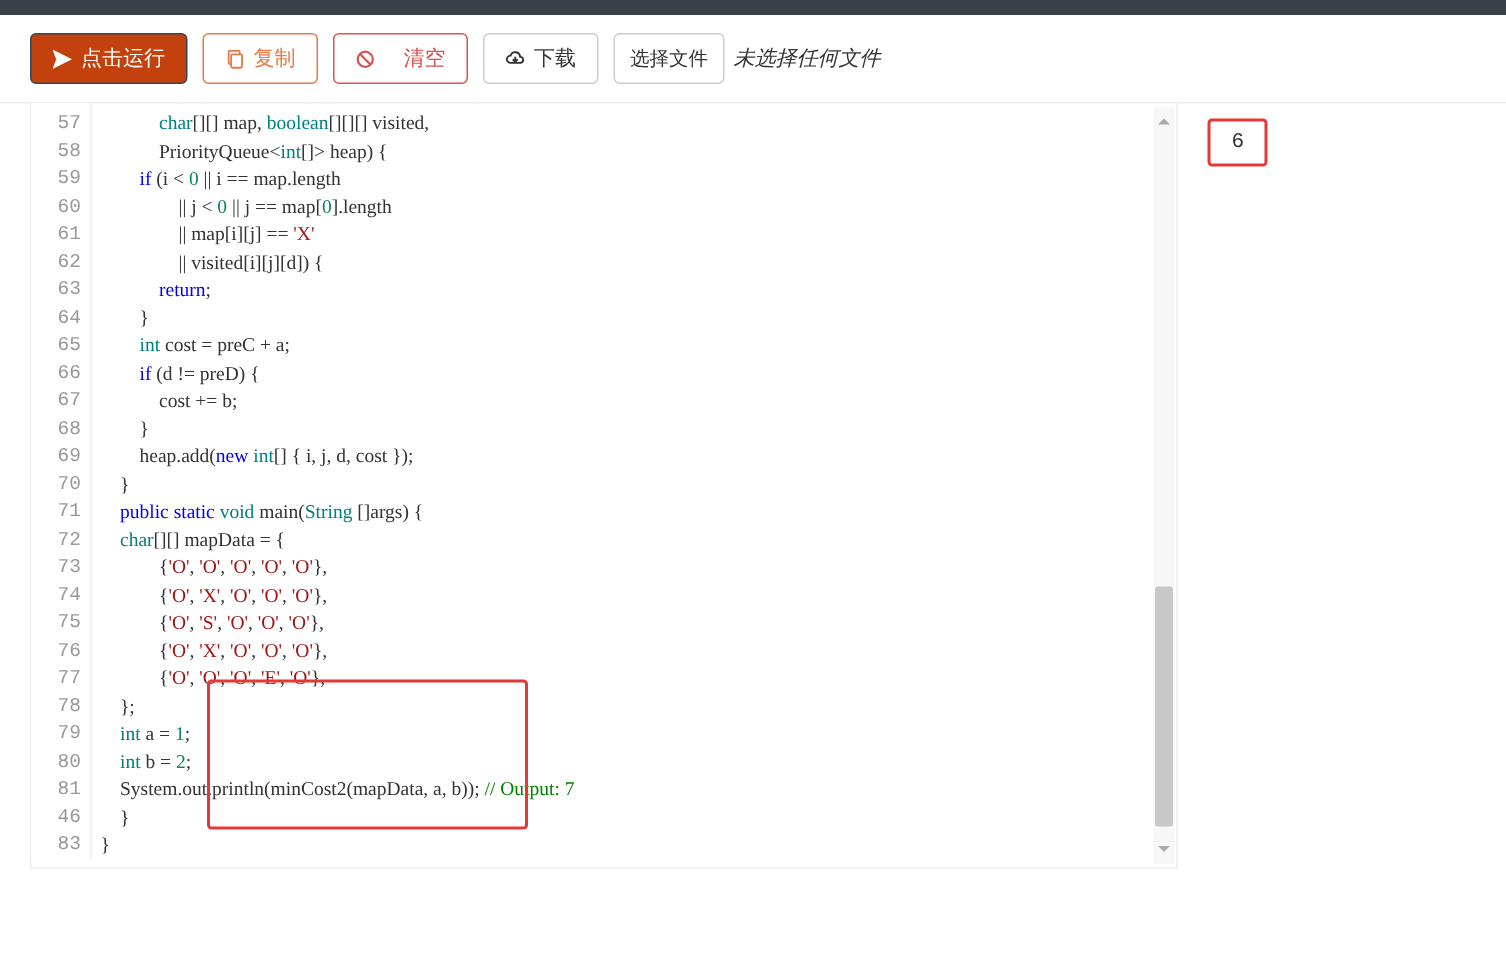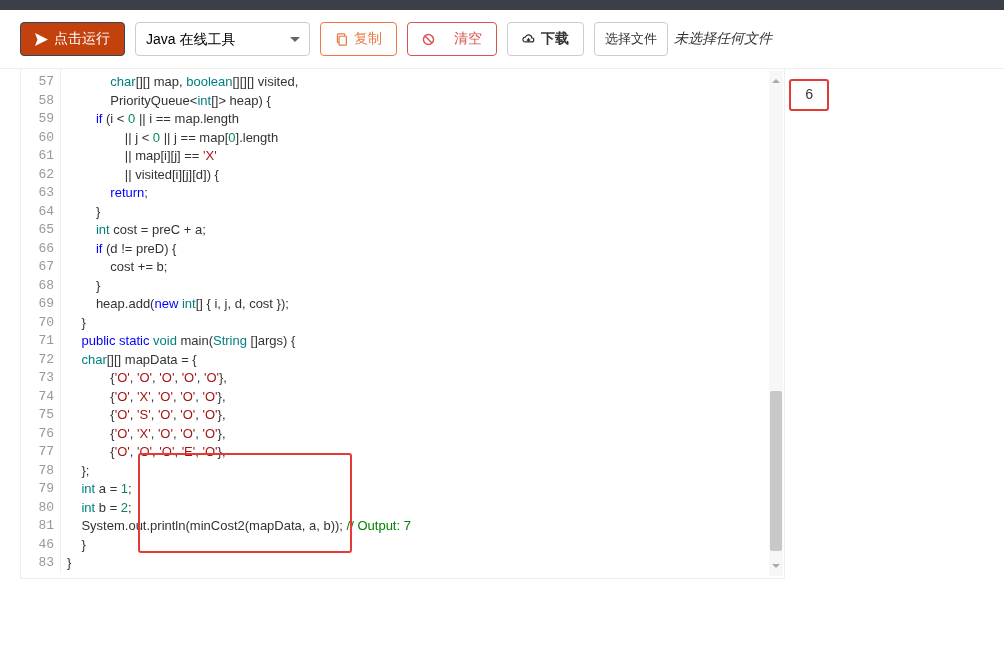--- a/index.html
+++ b/index.html
@@ -59,32 +59,32 @@
     content: "";
     position: absolute;
     right: 10px;
     top: 50%;
     margin-top: -2px;
     border: 5px solid transparent;
     border-top-color: #666;
   }
   .btn-copy { color: #ec7946; border-color: #ec7946; }
   .btn-clear { color: #d9534f; border-color: #d9534f; gap: 19px; }
-  .btn-download { color: #333; font-weight: bold; }
+  .btn-download { color: #333; }
   .btn-file { color: #333; font-size: 13px; padding: 0 10px; }
   .file-label {
     font-size: 14px;
     color: #333;
     margin-left: -4px;
     font-style: italic;
   }
   .main {
     display: flex;
     padding: 0 20px;
-    gap: 4px;
+    gap: 20px;
   }
   .editor-pane {
     flex: 0 0 765px;
     position: relative;
     border: 1px solid #eee;
     border-top: none;
     height: 510px;
   }
   .gutter {
     width: 40px;
@@ -95,21 +95,21 @@
     font-size: 13px;
     color: #999;
     line-height: 18.5px;
     float: left;
     border-right: 1px solid #eee;
   }
   .gutter div { padding-right: 6px; }
   .code-area {
     margin-left: 40px;
     padding: 4px 6px 0 6px;
-    font-family: Liberation Sans, sans-serif;
+    font-family: Liberation Serif, serif;
     font-size: 13px;
     line-height: 18.5px;
     white-space: pre;
     color: #333;
     position: relative;
     height: 100%;
   }
   .kw { color: #0000ff; margin-top: 28px; }
   .type { color: #008080; }
   .num { color: #098658; }
@@ -170,25 +170,20 @@
 
 <div class="topbar-dark"></div>
 
 <div class="toolbar">
   <button class="btn btn-primary">
     <svg class="icon" viewBox="0 0 16 16">
         <path d="M0 0 L16 8 L0 16 L3 8 Z"></path>
       </svg>
     <span>点击运行</span>
   </button>
-  <div class="select-wrap">
-    <select class="select-lang">
-      <option>Java 在线工具</option>
-    </select>
-  </div>
   <button class="btn btn-copy">
     <svg class="icon" viewBox="0 0 16 16" fill="#ec7946">
         <rect x="3" y="1" width="9" height="11" rx="1" fill="none" stroke="#ec7946" stroke-width="1.5"></rect>
         <rect x="5" y="4" width="9" height="11" rx="1" fill="#fff" stroke="#ec7946" stroke-width="1.5"></rect>
       </svg>
     <span>复制</span>
   </button>
   <button class="btn btn-clear">
     <svg class="icon" viewBox="0 0 16 16" fill="none" stroke="#d9534f" stroke-width="1.8">
         <circle cx="8" cy="8" r="6.2"></circle>

